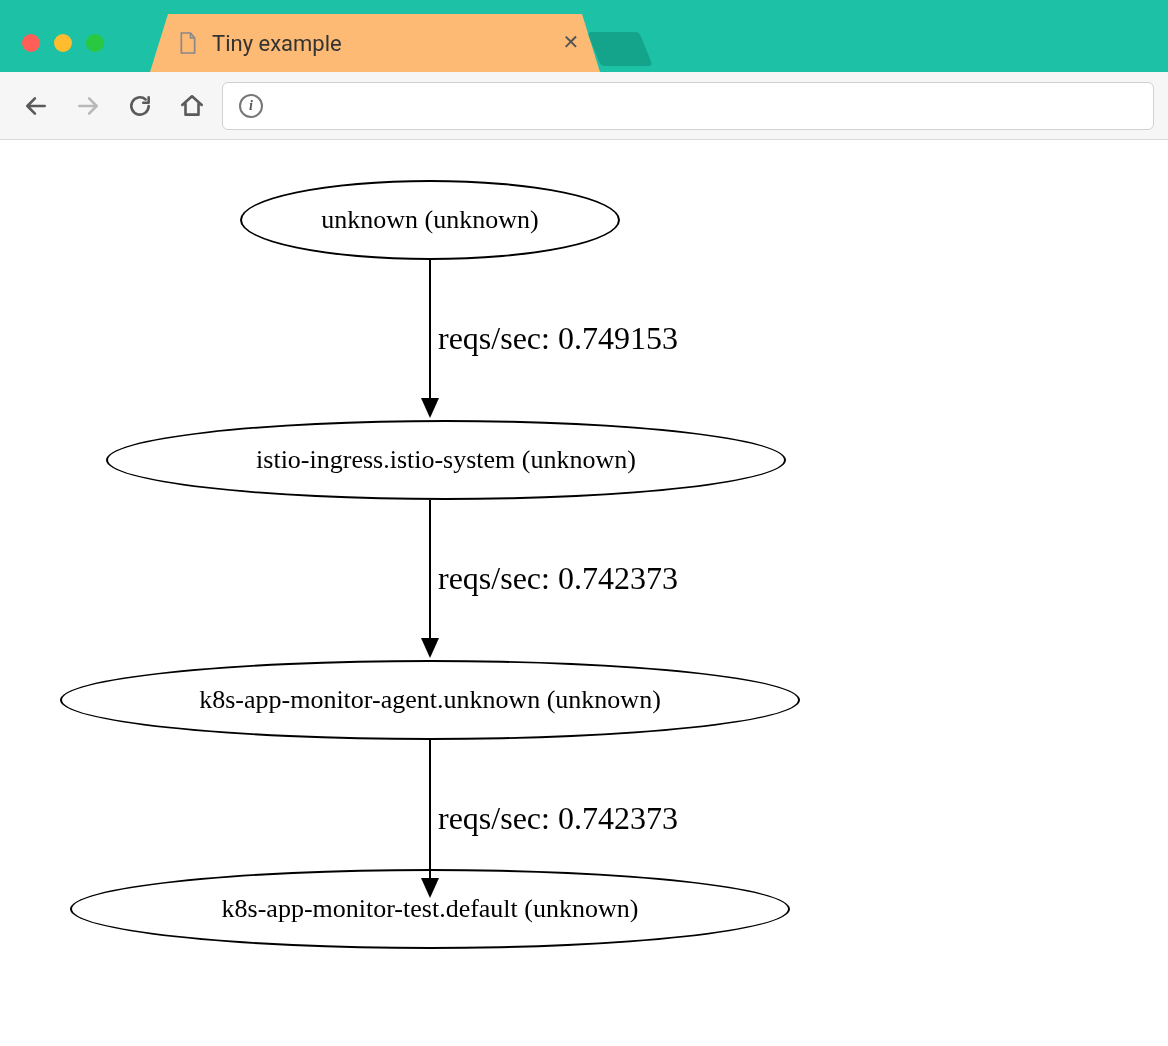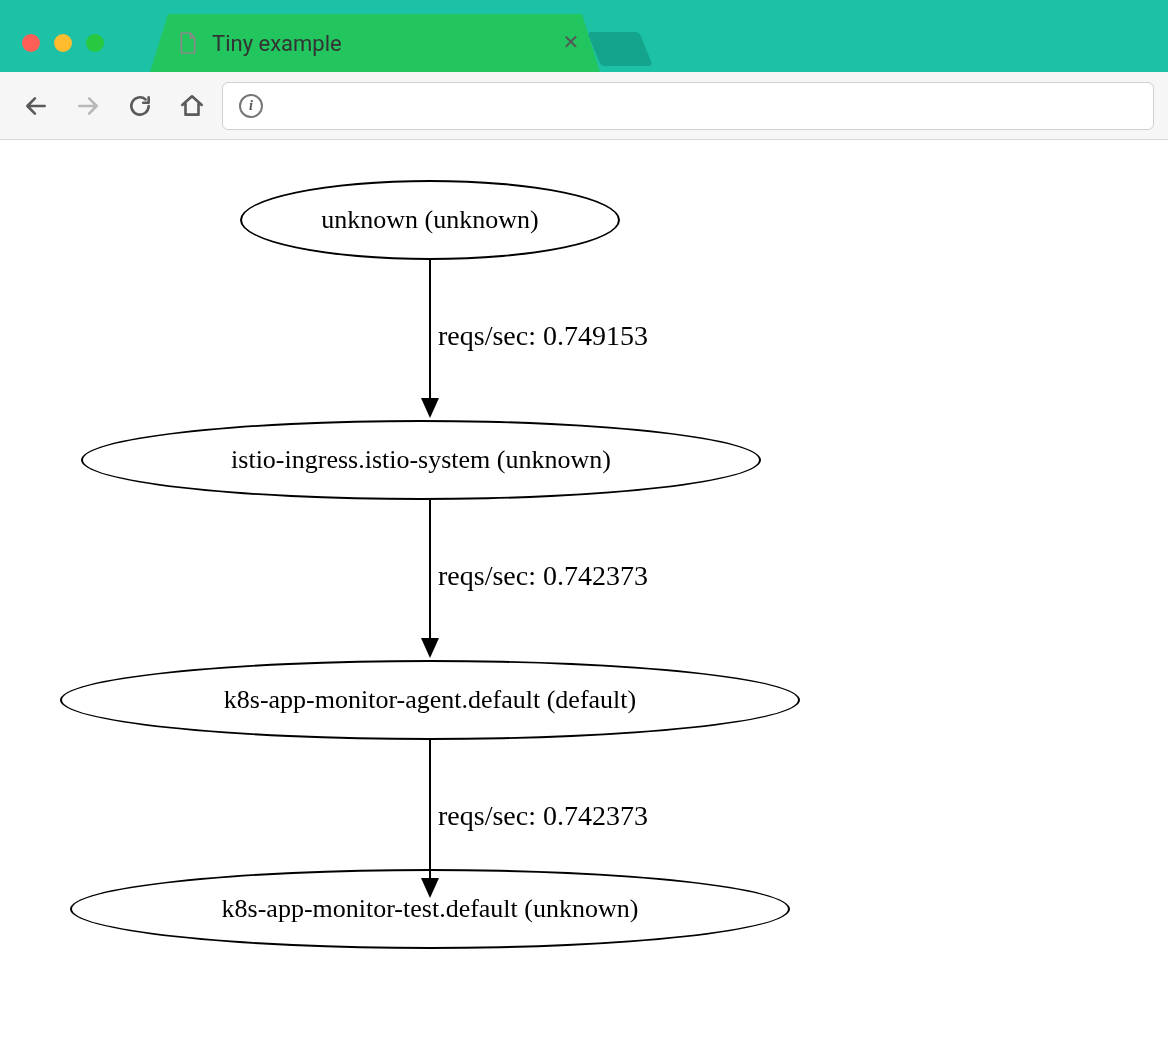--- a/index.html
+++ b/index.html
@@ -9,21 +9,21 @@
   
   .chrome { background:#1dc1a6; height:72px; position:relative; }
   .traffic-lights { position:absolute; left:22px; top:34px; display:flex; gap:14px; }
   .light { width:18px; height:18px; border-radius:50%; }
   .light.red    { background:#ff5f57; }
   .light.yellow { background:#febc2e; }
   .light.green  { background:#28c840; }
 
   .tabbar { position:absolute; left:150px; top:14px; height:58px; display:flex; align-items:flex-end; }
   .tab {
-    background:#22c55e; height:58px; width:450px;
+    background:#fdba74; height:58px; width:450px;
     border-top-left-radius:8px; border-top-right-radius:8px;
     position:relative;
     display:flex; align-items:center; gap:14px;
     padding:0 20px 0 28px;
     font-size:22px; color:#333;
     clip-path: polygon(18px 0, calc(100% - 18px) 0, 100% 100%, 0 100%);
     margin-top: 30px;
   }
   .tab-title { flex:1; white-space:nowrap; overflow:hidden; text-overflow:ellipsis; }
   .tab-close { width:18px; height:18px; color:#555; font-size:20px; line-height:16px; text-align:center; cursor:pointer; }
@@ -68,21 +68,21 @@
     position:absolute; width:2px; background:#000;
   }
   .arrowhead {
     position:absolute; width:0; height:0;
     border-left:9px solid transparent;
     border-right:9px solid transparent;
     border-top:20px solid #000;
   }
   .edge-label {
     position:absolute;
-    font-family:"Times New Roman", Times, serif; font-size:28px; color:#000;
+    font-family:"Times New Roman", Times, serif; font-size:32px; color:#000;
     white-space:nowrap;
   }
 </style>
 </head>
 <body>
 
 <div class="chrome">
   <div class="traffic-lights">
     <div class="light red"></div>
     <div class="light yellow"></div>
@@ -127,23 +127,23 @@
   <div class="omnibox">
     <span class="omni-info">i</span>
   </div>
 </div>
 
 <div class="viewport">
   <div class="graph">
 
     <div class="node" style="left:180px; top:0; width:380px; height:80px;">unknown (unknown)</div>
 
-    <div class="node" style="left:21px; top:240px; width:680px; height:80px;">istio-ingress.istio-system (unknown)</div>
+    <div class="node" style="left:46px; top:240px; width:680px; height:80px;">istio-ingress.istio-system (unknown)</div>
 
-    <div class="node" style="left:0px; top:480px; width:740px; height:80px;">k8s-app-monitor-agent.default (default)</div>
+    <div class="node" style="left:0px; top:480px; width:740px; height:80px;">k8s-app-monitor-agent.unknown (unknown)</div>
 
     <div class="node" style="left:10px; top:689px; width:720px; height:80px;">k8s-app-monitor-test.default (unknown)</div>
 
     <div class="edge-line" style="left:369px; top:80px; height:140px;"></div>
     <div class="arrowhead" style="left:361px; top:218px;"></div>
     <div class="edge-label" style="left:378px; top:140px;">reqs/sec: 0.749153</div>
 
     <div class="edge-line" style="left:369px; top:320px; height:140px;"></div>
     <div class="arrowhead" style="left:361px; top:458px;"></div>
     <div class="edge-label" style="left:378px; top:380px;">reqs/sec: 0.742373</div>

